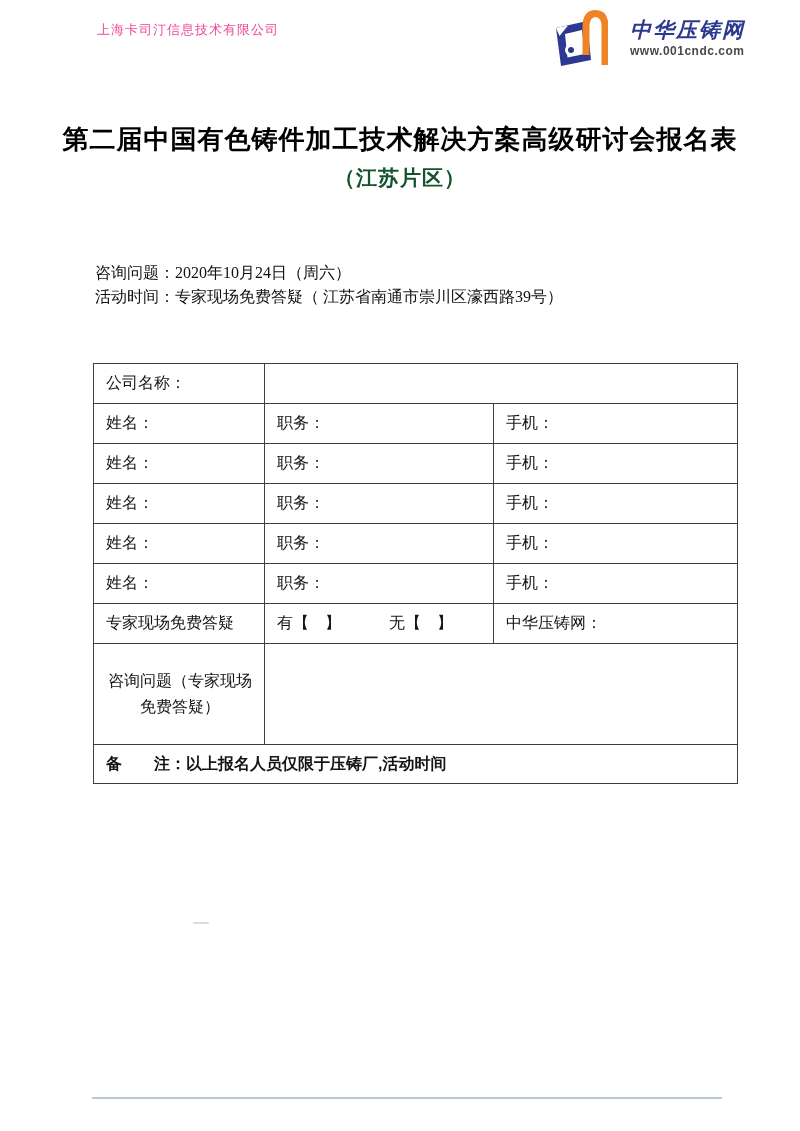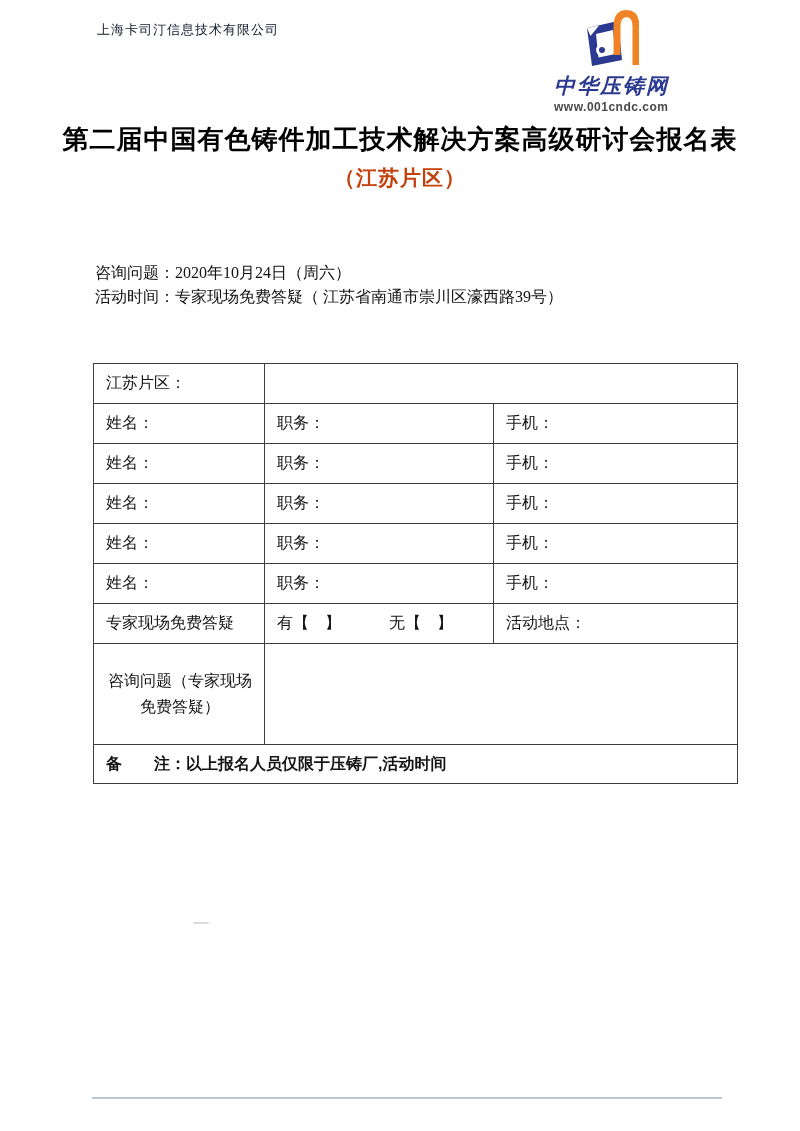--- a/index.html
+++ b/index.html
@@ -8,46 +8,46 @@
     width:800px;height:1131px;
     background:#ffffff;
     overflow:hidden;
     font-family:"Liberation Serif","DejaVu Serif",serif;
     color:#141414;
   }
   
   .company-header{
     position:absolute;left:97px;top:21px;
     font-family:"Liberation Sans","DejaVu Sans",sans-serif;
-    font-size:13px;color:#0f172a;letter-spacing:1px;
+    font-size:13px;color:#ec4899;letter-spacing:1px;
   }
   .logo{
     position:absolute;left:554px;top:5px;
-    display:flex;align-items:center;gap:5px;flex-direction:column;
+    display:flex;align-items:center;gap:22px;
   }
   .logo-text{display:flex;flex-direction:column;line-height:1;}
   .logo-sitename{
     font-family:"Liberation Serif","DejaVu Serif",serif;
     font-weight:bold;font-style:italic;
     font-size:21px;color:#2b3990;letter-spacing:2px;
     margin-bottom:4px;
   }
   .logo-url{
     font-family:Liberation Sans, sans-serif;
     font-size:12px;font-weight:700;color:#4a4a4a;letter-spacing:.5px;
   }
   
   .doc-title{
     position:absolute;left:0;top:122px;width:100%;
     text-align:center;font-size:26px;font-weight:bold;color:#000;
     letter-spacing:1px;
   }
   .doc-subtitle{
     position:absolute;left:0;top:164px;width:100%;
-    text-align:center;font-size:21px;font-weight:bold;color:#c2410c;
+    text-align:center;font-size:21px;font-weight:bold;color:#14532d;
     letter-spacing:1px;
   }
   
   .event-info{
     position:absolute;left:95px;top:261px;
     font-size:16px;line-height:24px;color:#111;
   }
   
   .form-table{
     position:absolute;left:93px;top:363px;
@@ -115,21 +115,21 @@
 
   <table class="form-table">
     <colgroup>
       <col style="width:171px">
         <col style="width:229px">
         <col style="width:244px">
     </colgroup>
     <tbody>
       <tr class="r-std">
         <td>
-          <span>江苏片区：</span>
+          <span>公司名称：</span>
         </td>
         <td colspan="2"></td>
       </tr>
 
       <tr class="r-std">
         <td><span>姓名：</span></td>
         <td><span>职务：</span></td>
         <td><span>手机：</span></td>
       </tr>
       <tr class="r-std">
@@ -157,21 +157,21 @@
         <td>
           <span>专家现场免费答疑</span>
         </td>
         <td>
           <span class="options-cell">
             <span>有【　】</span>
             <span>无【　】</span>
           </span>
         </td>
         <td>
-          <span>活动地点：</span>
+          <span>中华压铸网：</span>
         </td>
       </tr>
 
       <tr class="r-consult">
         <td>
           <span class="consult-label">咨询问题（专家现场免费答疑）</span>
         </td>
         <td colspan="2"></td>
       </tr>
 

